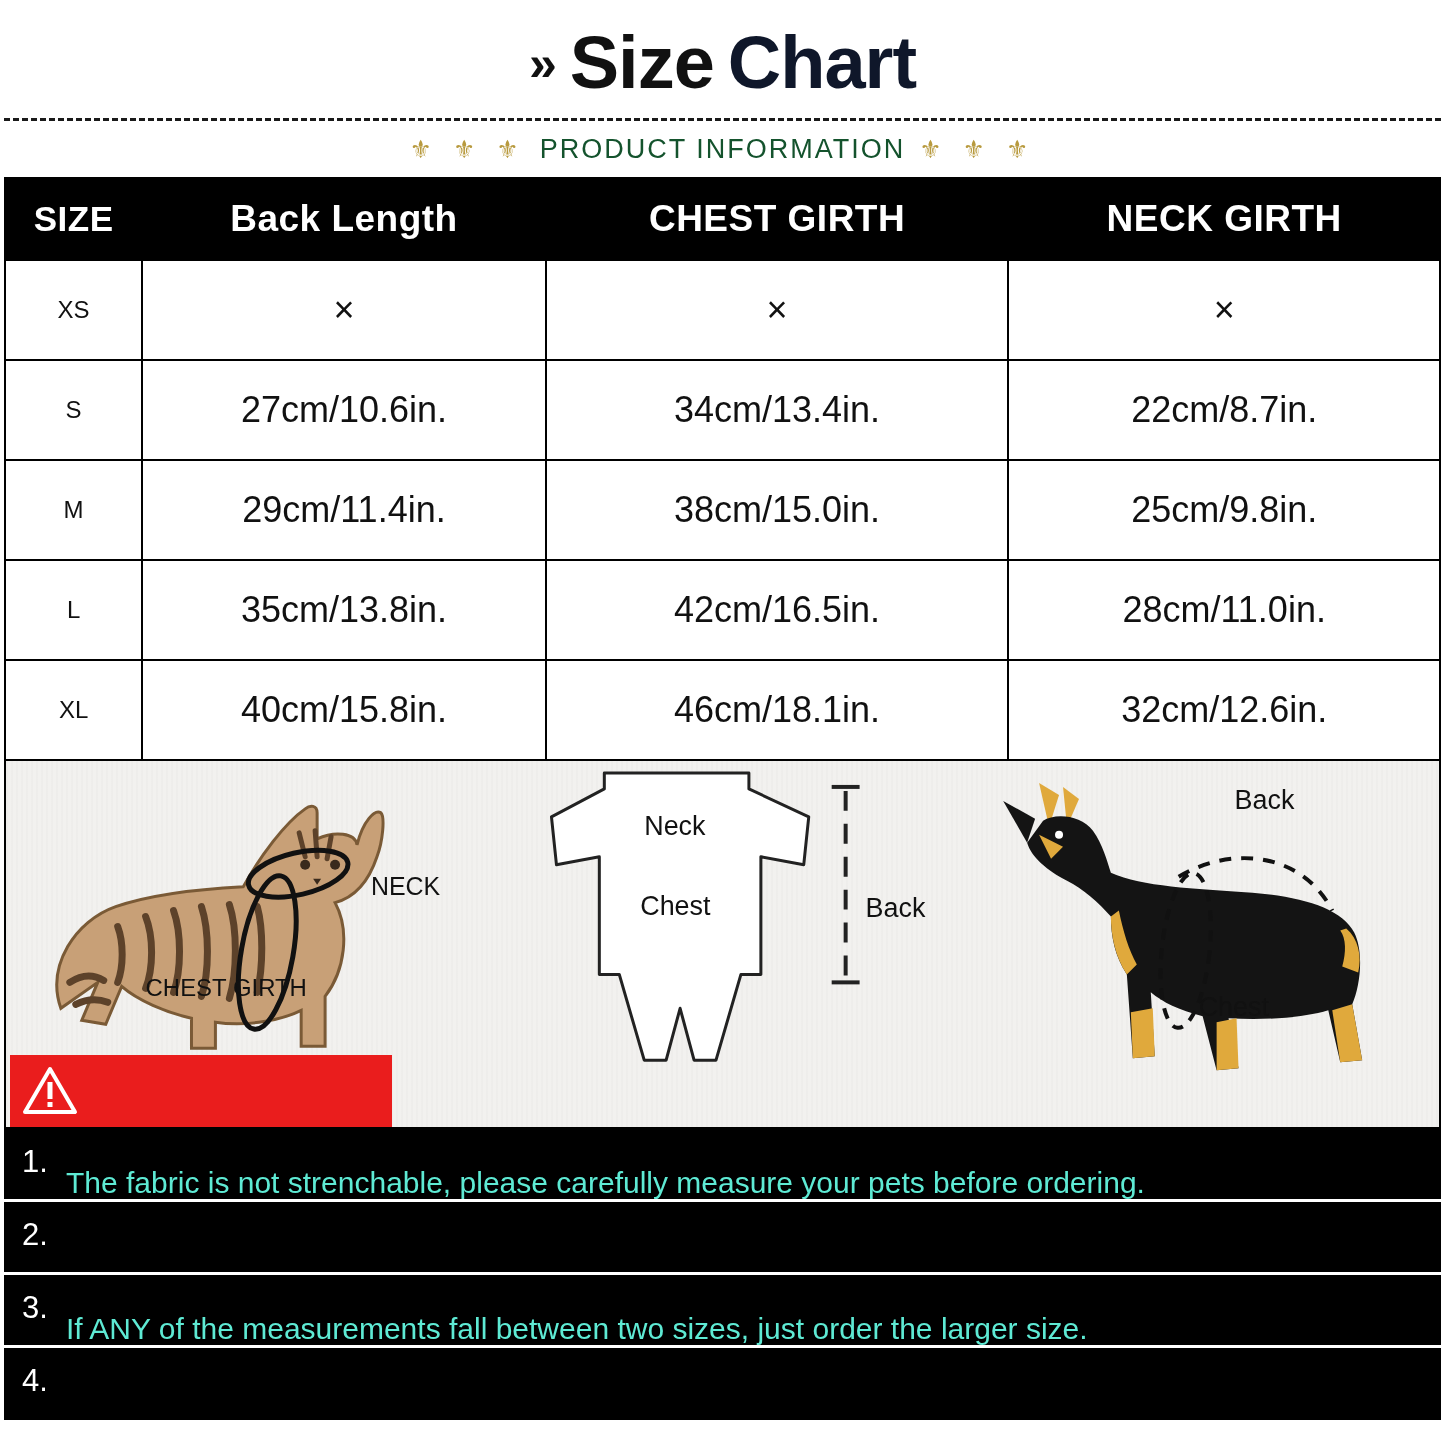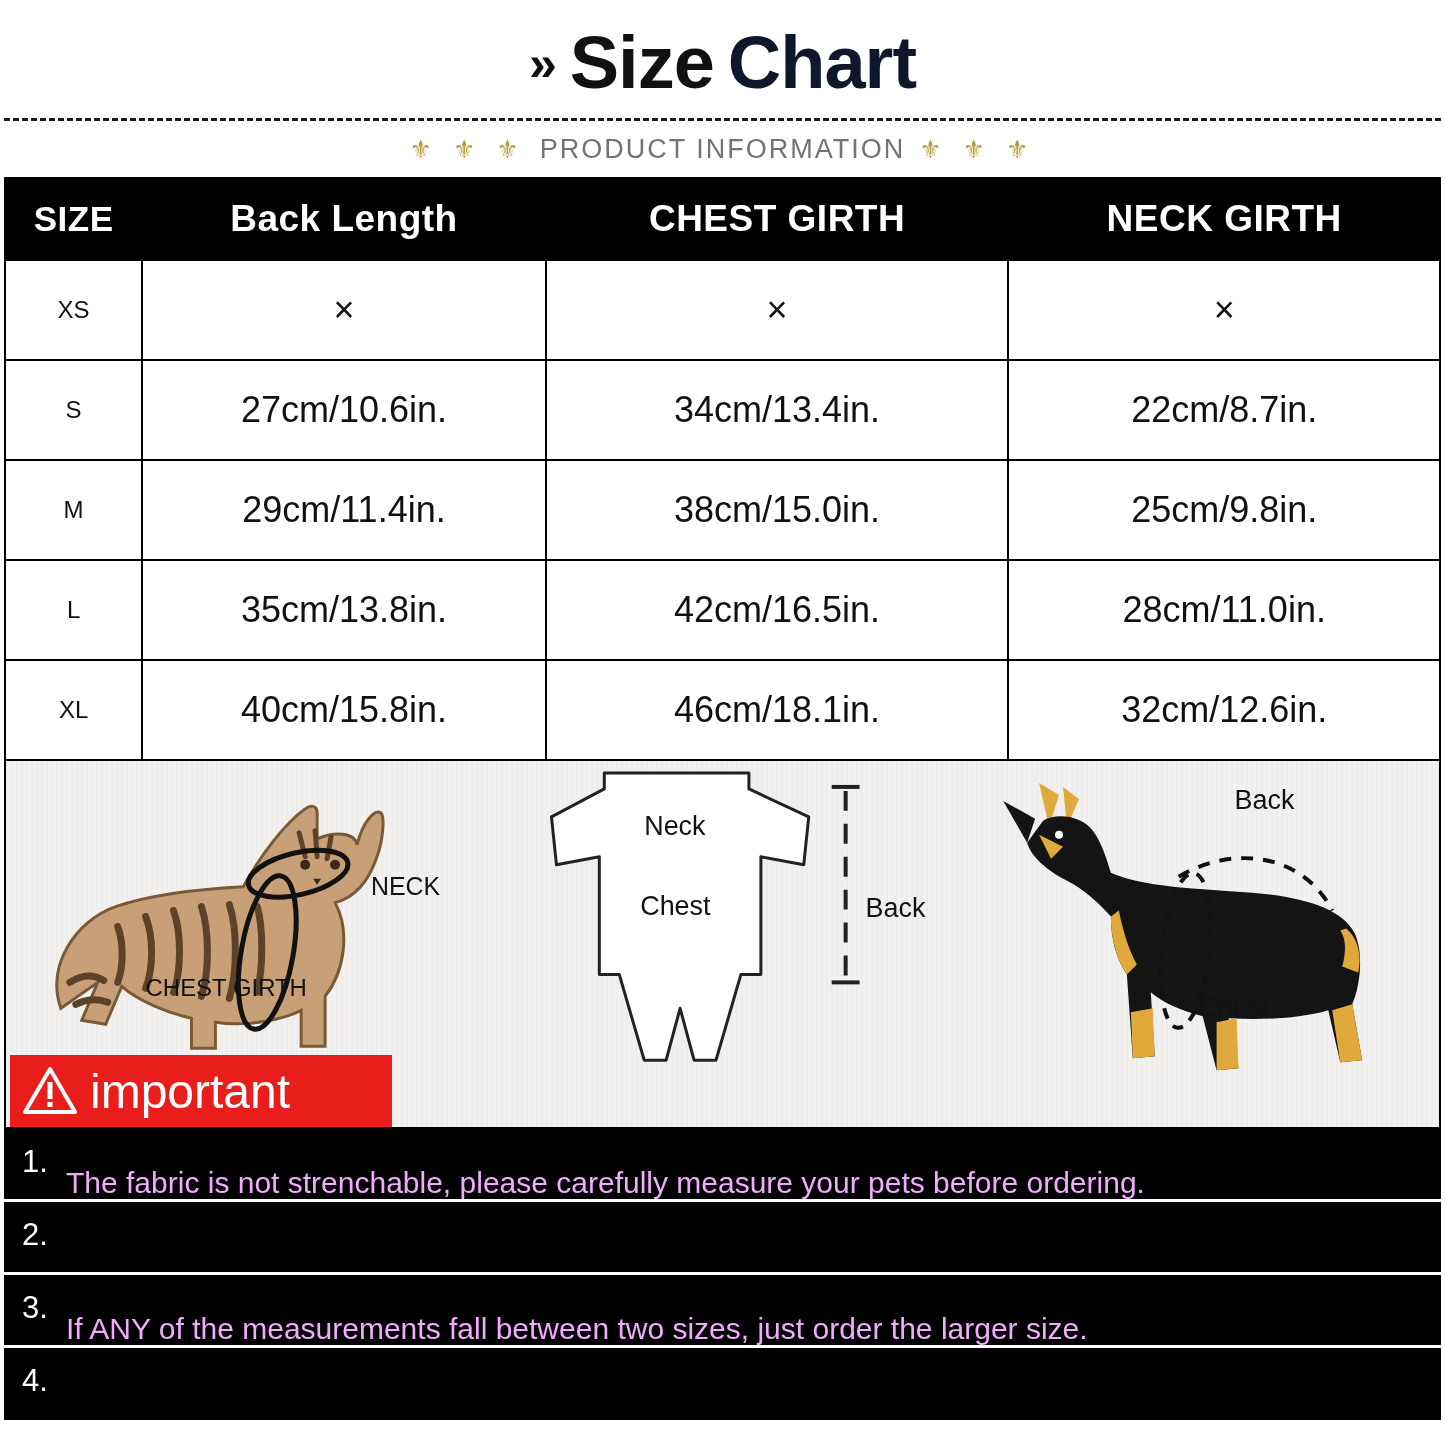--- a/index.html
+++ b/index.html
@@ -41,21 +41,21 @@
   .subhead {
     height: 56px;
     display:flex;
     align-items:center;
     justify-content:center;
     gap: 14px;
   }
   .subhead .label {
     font-size: 27px;
     letter-spacing: 2px;
-    color: #737373;
+    color: #14532d;
     font-family: "Liberation Sans", sans-serif;
   }
   .fleur {
     color: #b89a3e;
     font-size: 25px;
     letter-spacing: 7px;
   }
 
   
   table.size-table {
@@ -139,21 +139,21 @@
   }
   .note-row:last-child { margin-bottom: 0; }
   .note-num {
     width: 62px;
     color: #ffffff;
     font-size: 31px;
     text-align: center;
     flex: none;
   }
   .note-txt {
-    color: #f0abfc;
+    color: #5eead4;
     font-size: 30px;
     font-family: "Liberation Sans", sans-serif;
     line-height: 1.1;
     white-space: nowrap;
     margin-top: 40px;
   }
   .note-sep { height: 3px; background:#fff; margin: 0 0 0 0; }
 
   
   .illabel { font-family: "Liberation Sans", sans-serif; fill:#111; }
@@ -322,21 +322,20 @@
         <text class="illabel" x="1196" y="256" font-size="27">Chest</text>
       </g>
     </svg>
 
     <div class="important-badge">
       <svg width="56" height="52" viewBox="0 0 56 52">
         <path d="M28 4 L53 47 L3 47 Z" fill="none" stroke="#ffffff" stroke-width="4" stroke-linejoin="round"></path>
         <rect x="25.5" y="17" width="5" height="17" fill="#ffffff"></rect>
         <rect x="25.5" y="37" width="5" height="5" fill="#ffffff"></rect>
       </svg>
-      <span class="txt">important</span>
     </div>
   </div>
 
   <div class="notes">
     <div class="note-row">
       <span class="note-num">1.</span>
       <span class="note-txt">The fabric is not strenchable, please carefully measure your pets before ordering.</span>
     </div>
     <div class="note-sep"></div>
     <div class="note-row">

